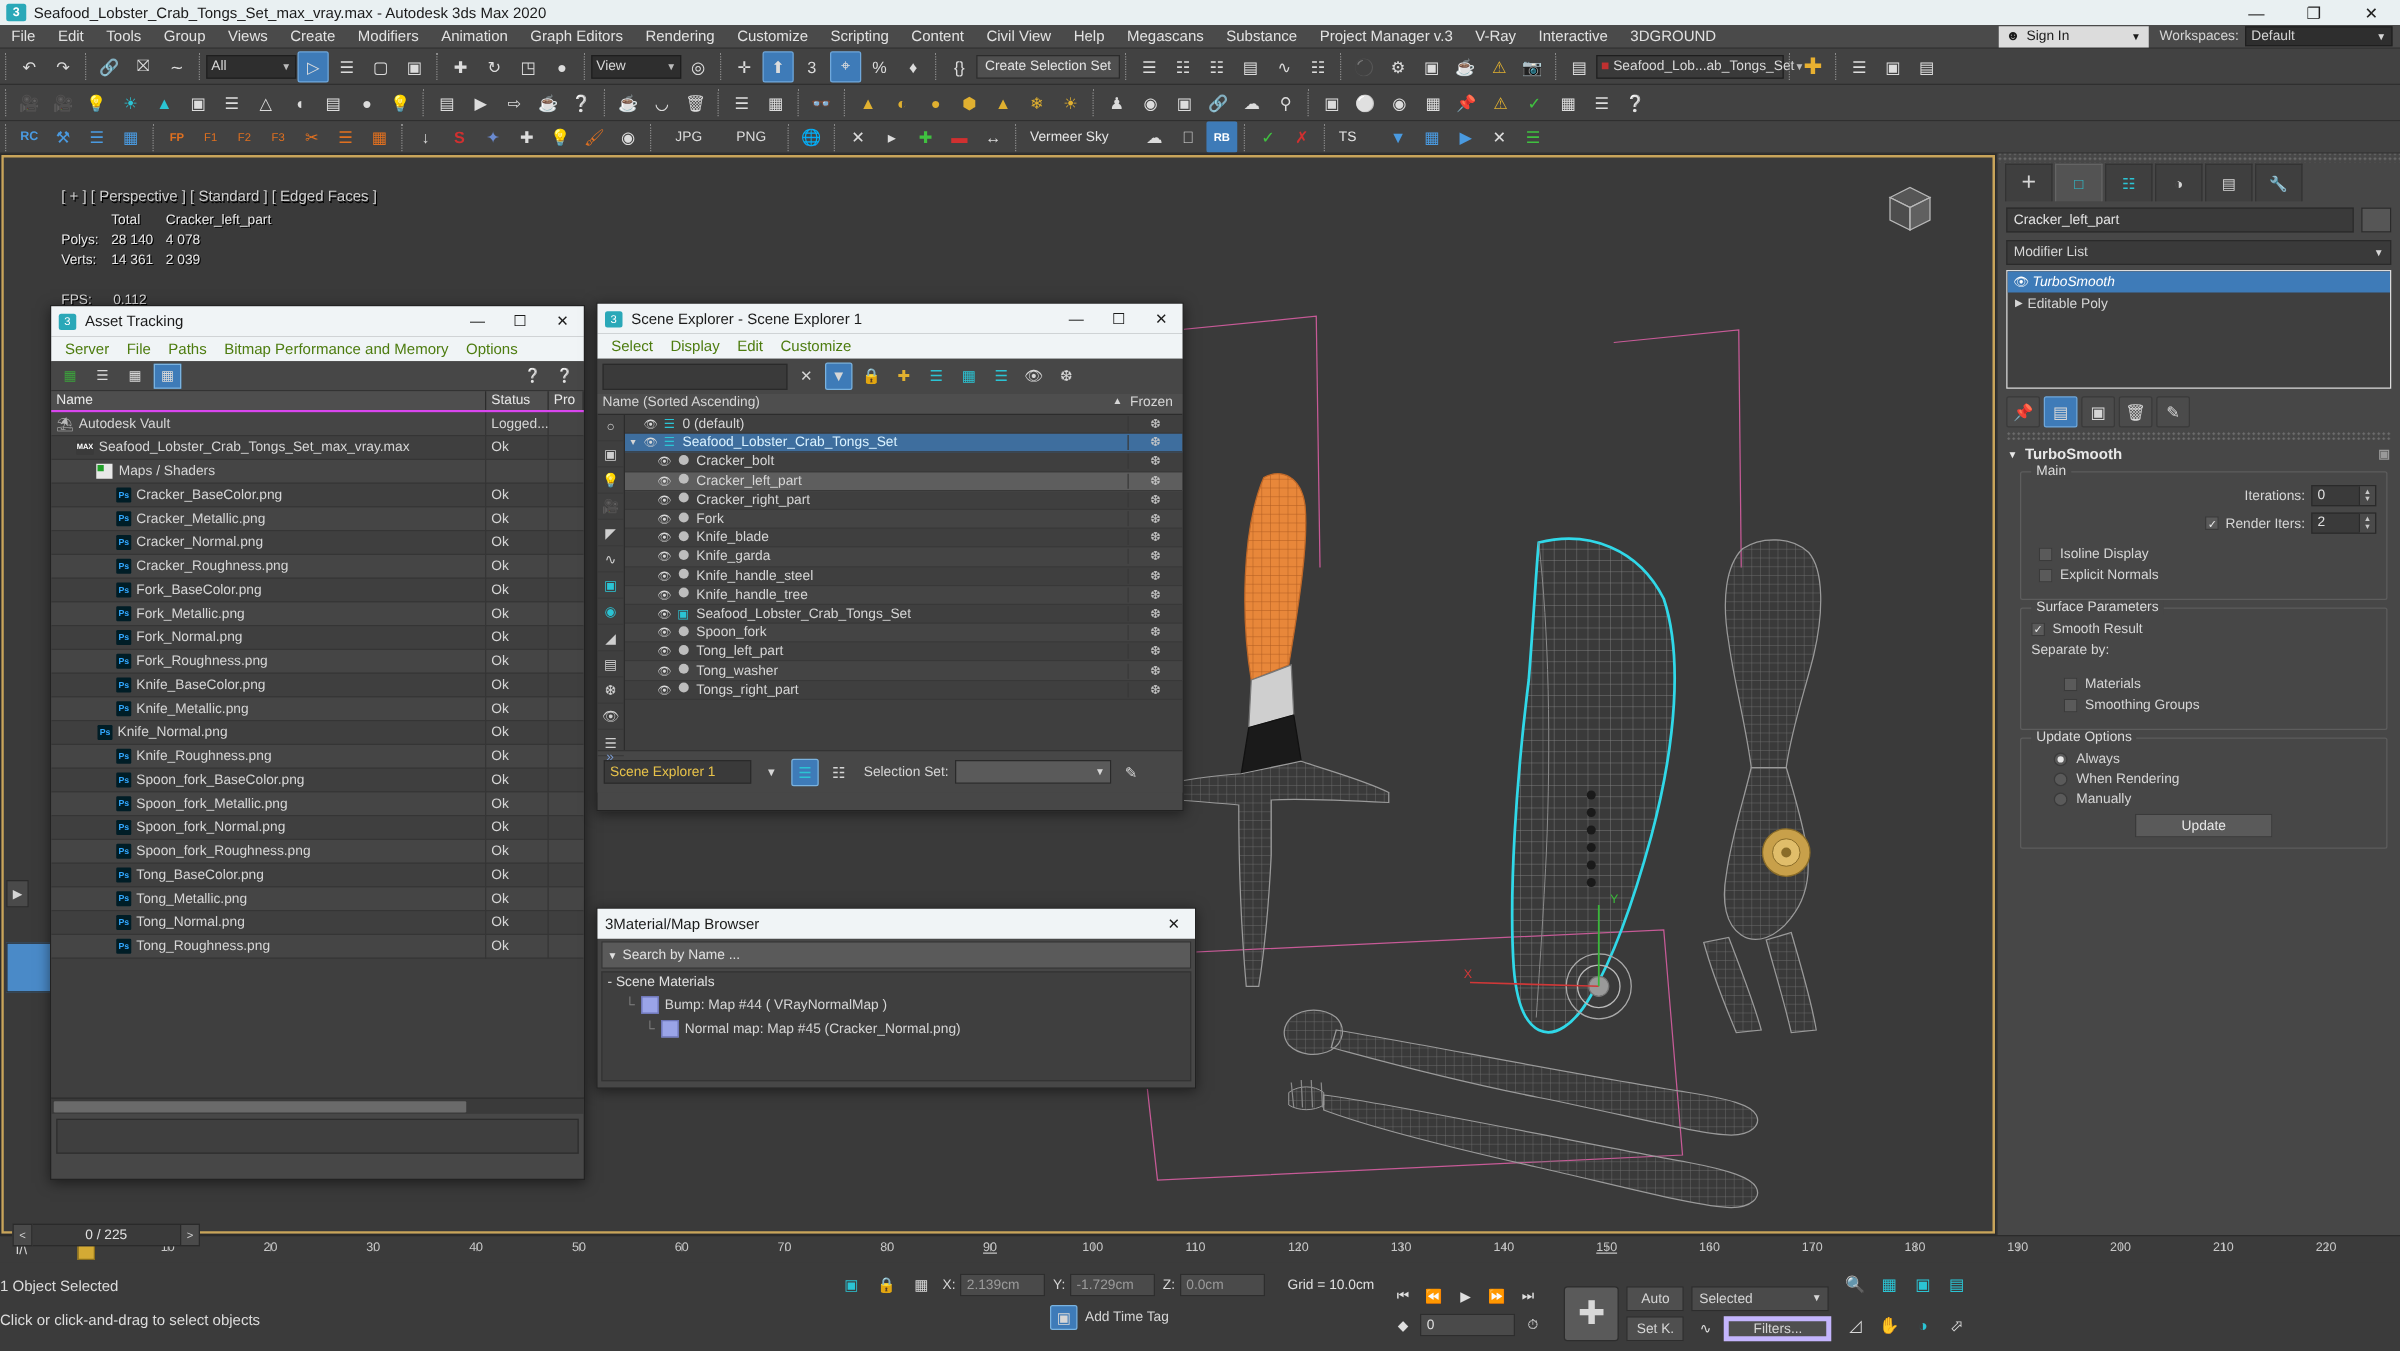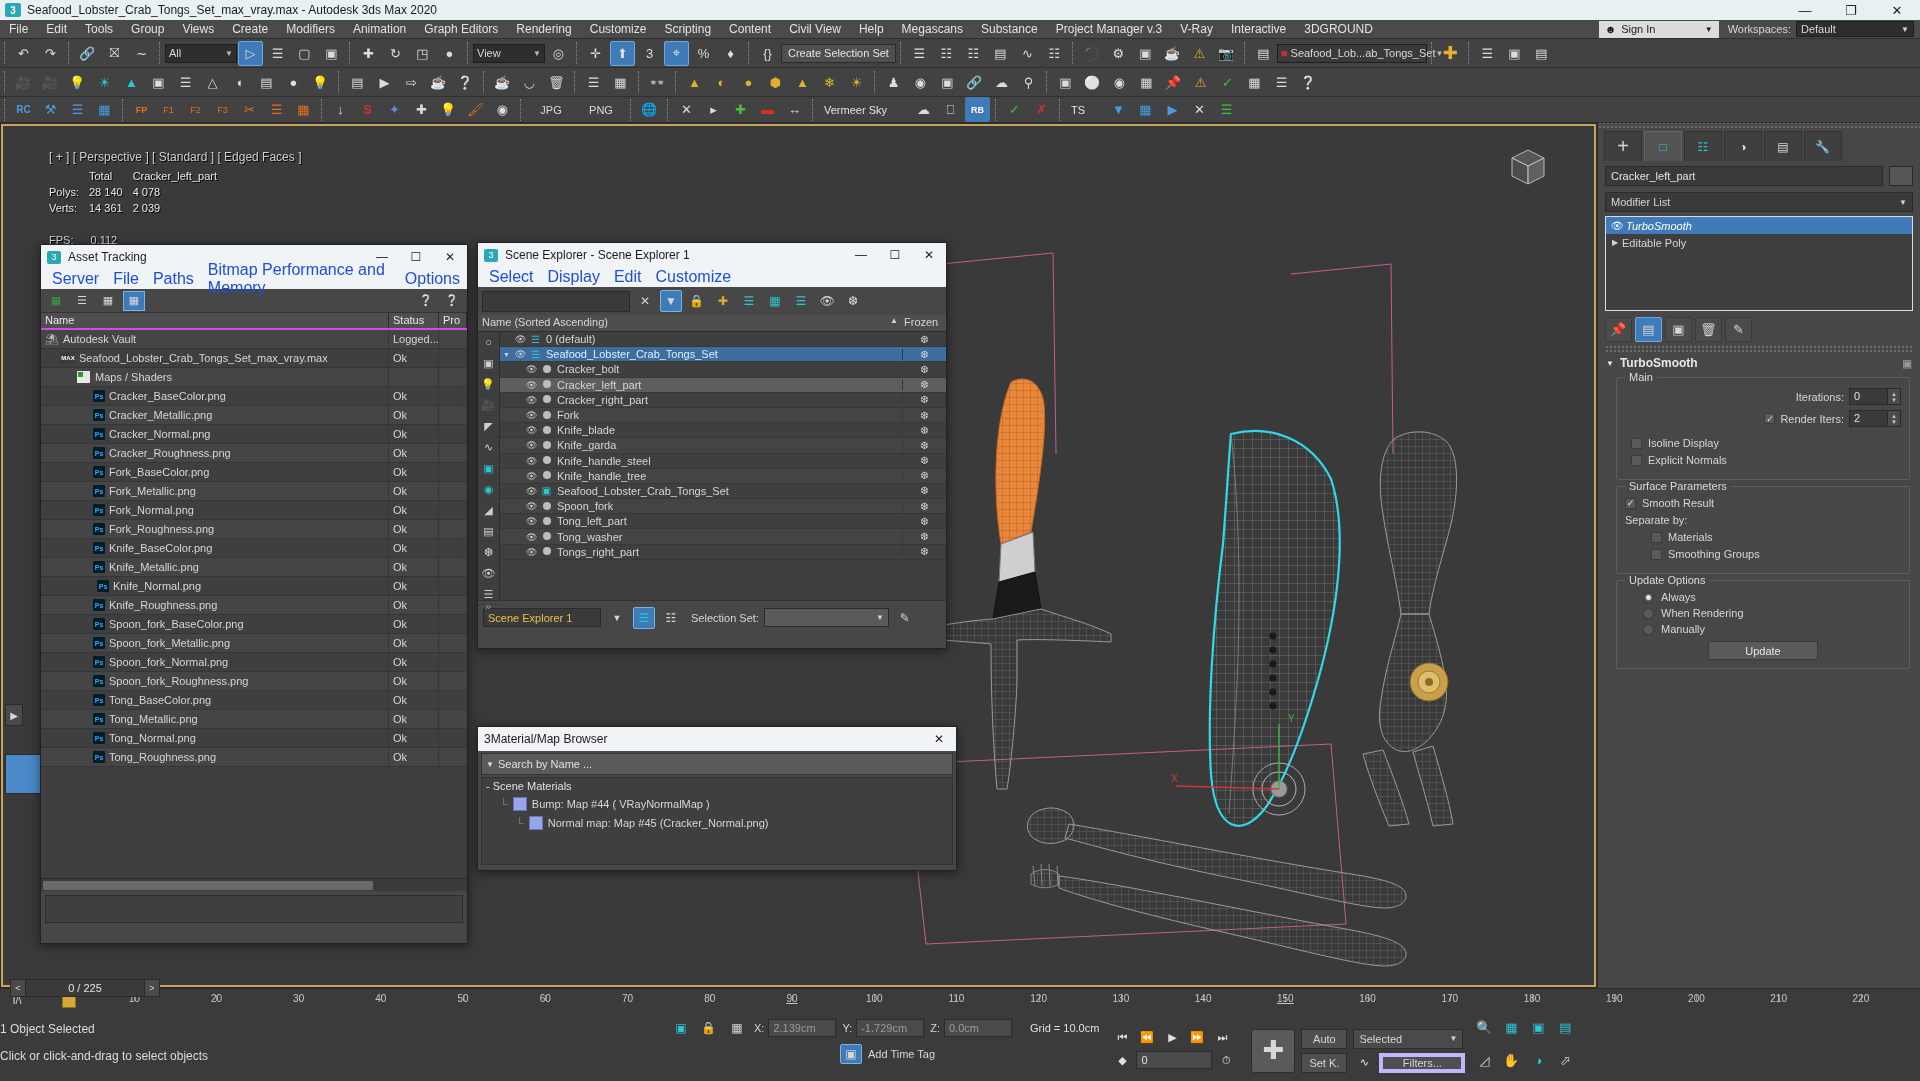--- a/index.html
+++ b/index.html
@@ -186,21 +186,21 @@
   .win { position:absolute; background:#474747; border:1px solid #222;
          box-shadow: 0 2px 10px rgba(0,0,0,0.5); }
   .win-title {
     height:24px; background:#f0f4f6; color:#1b1b1b; display:flex; align-items:center;
     font-size:12px; padding-left:6px;
   }
   .win-title .wicon { width:14px; height:13px; background:#2aa8b8; color:#fff; font-size:9px;
     display:flex; align-items:center; justify-content:center; margin-right:7px; border-radius:2px;}
   .win-btns { margin-left:auto; display:flex; }
   .win-btns div { width:34px; height:24px; display:flex; align-items:center; justify-content:center; font-size:12px; }
-  .win-menu { height:20px; background:#f0f4f6; display:flex; align-items:center; color:#1d4ed8; font-size:16px; padding-left:4px; }
+  .win-menu { height:20px; background:#f0f4f6; display:flex; align-items:center; color:#4d7c0f; font-size:12px; padding-left:4px; }
   .win-menu span { padding: 0 7px; }
 
   
   #asset-tracking { left:40px; top:244px; width:428px; height:700px; }
   .at-toolbar { height:24px; background:#474747; display:flex; align-items:center; padding-left:4px; border-bottom:1px solid #333;}
   .at-tbtn { width:22px; height:20px; margin-right:4px; display:flex; align-items:center; justify-content:center;
              border:1px solid transparent; font-size:11px; color:#d8d8d8; }
   .at-tbtn.on { background:#3e7bb8; border-color:#7ab3e0; }
   .at-head { display:flex; height:17px; background:#4e4e4e; border-bottom:2px solid #d946ef; font-size:11px; }
   .at-head div { padding: 1px 4px; border-right:1px solid #2c2c2c; color:#e8e8e8; }
@@ -755,21 +755,21 @@
         <span>Explicit Normals</span>
       </div>
     </div>
 
     <div class="group">
       <div class="gtitle">Surface Parameters</div>
       <div class="chk-row">
         <span class="chk checked">✓</span>
         <span>Smooth Result</span>
       </div>
-      <div style="font-size:11px;margin:2px 0 5px 0">Separate by:</div>
+      <div style="font-size:11px;margin:2px 0 15px 0">Separate by:</div>
       <div class="chk-row" style="padding-left:26px">
         <span class="chk"></span>
         <span>Materials</span>
       </div>
       <div class="chk-row" style="padding-left:26px">
         <span class="chk"></span>
         <span>Smoothing Groups</span>
       </div>
     </div>
 
@@ -922,21 +922,21 @@
         </div>
         <div class="at-row">
           <div class="at-name" style="padding-left:52px">
             <span class="ps-ico">Ps</span>
             <span>Knife_Metallic.png</span>
           </div>
           <div class="at-status">Ok</div>
           <div class="at-pro"></div>
         </div>
         <div class="at-row">
-          <div class="at-name" style="padding-left:56px">
+          <div class="at-name" style="padding-left:37px">
             <span class="ps-ico">Ps</span>
             <span>Knife_Normal.png</span>
           </div>
           <div class="at-status">Ok</div>
           <div class="at-pro"></div>
         </div>
         <div class="at-row">
           <div class="at-name" style="padding-left:52px">
             <span class="ps-ico">Ps</span>
             <span>Knife_Roughness.png</span>

